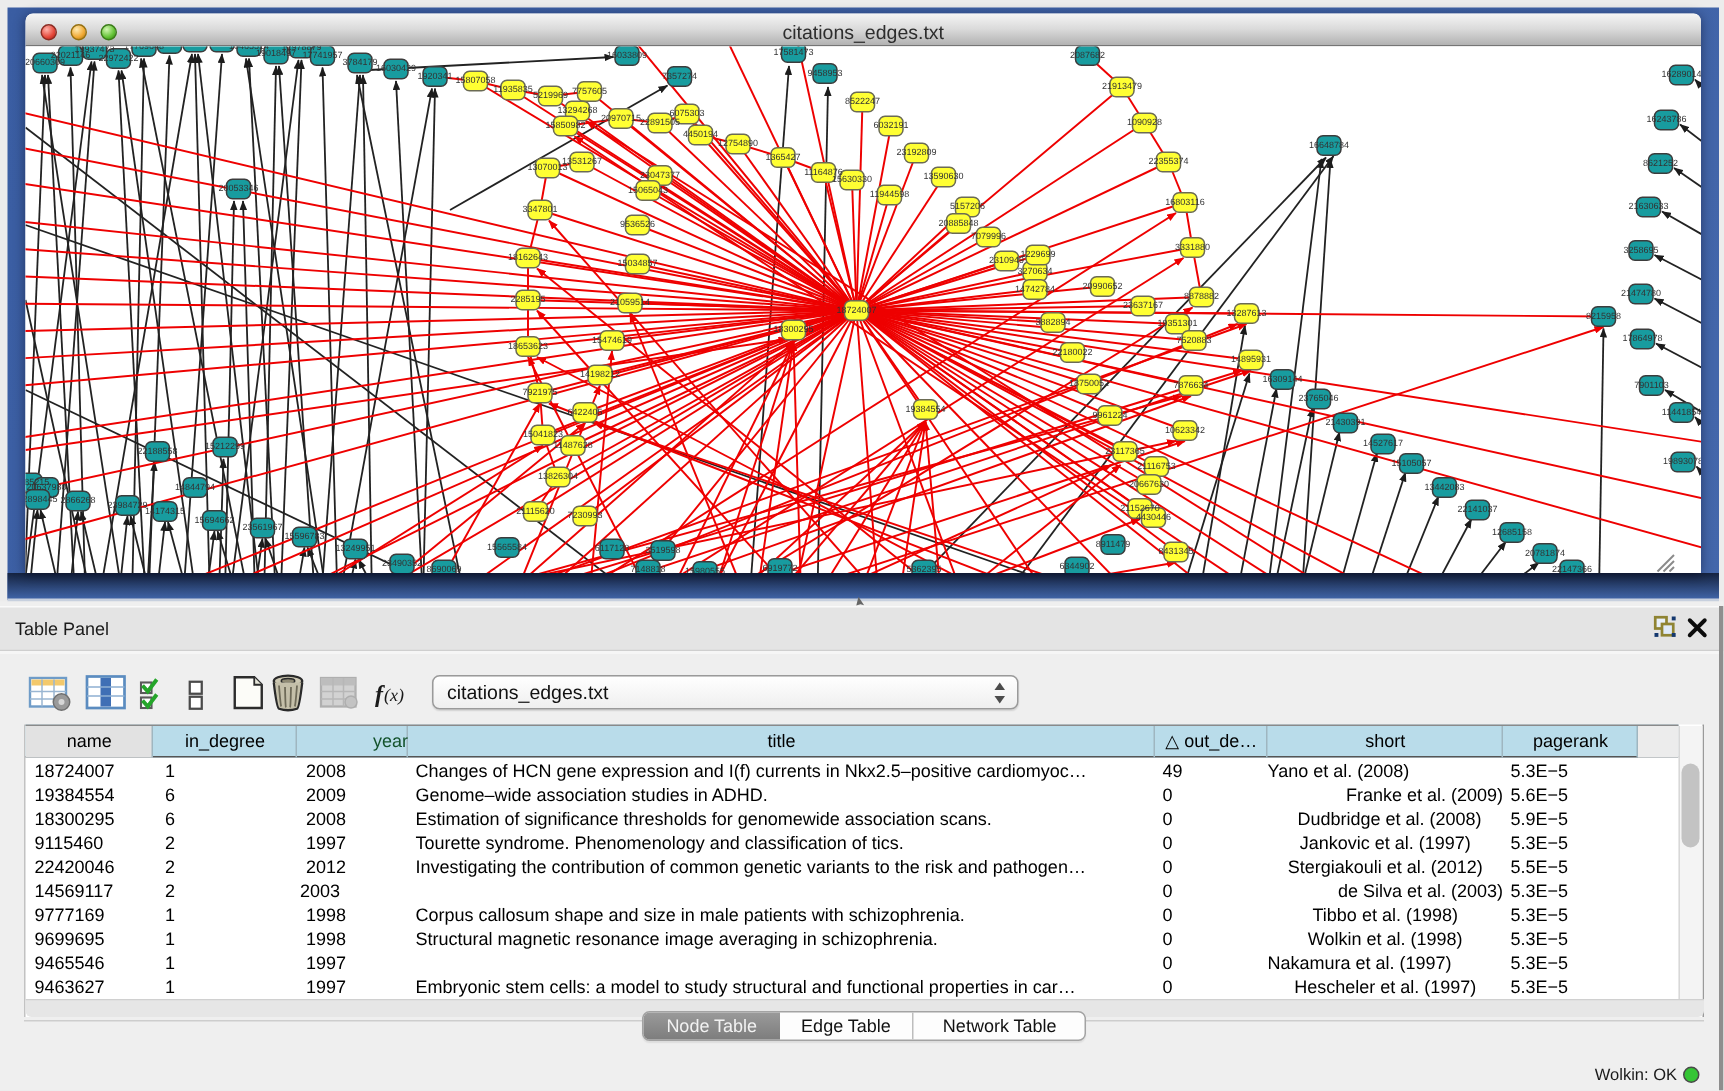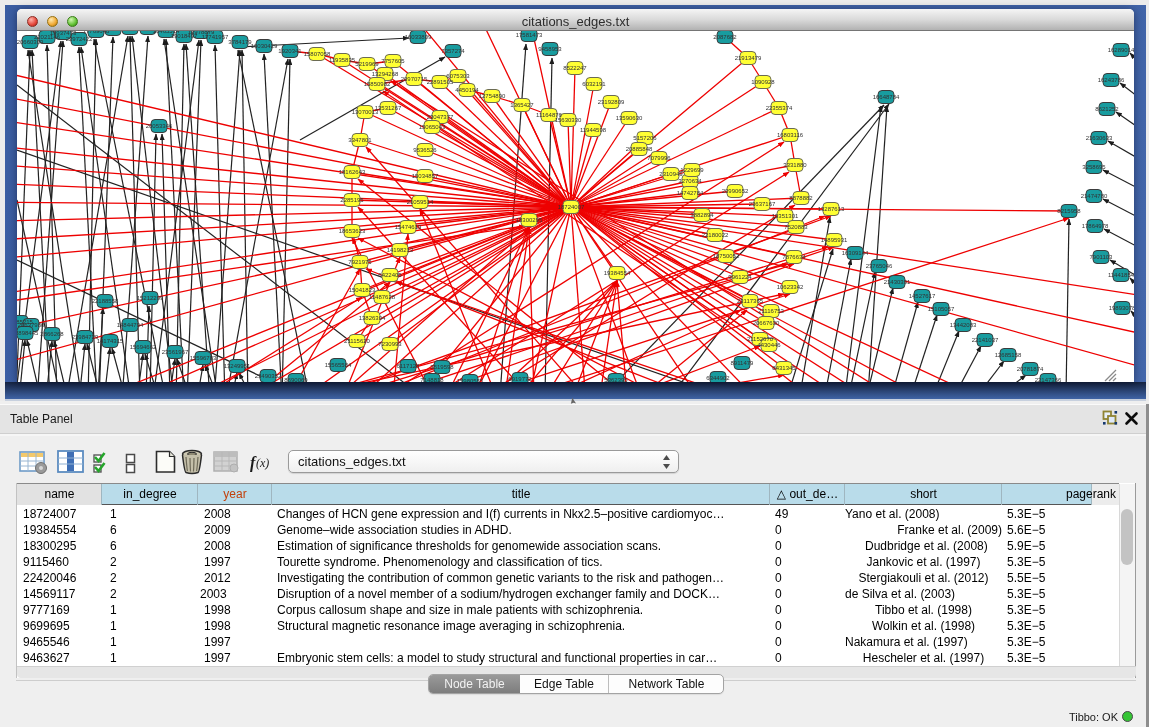--- a/index.html
+++ b/index.html
@@ -661,25 +661,25 @@
   <div class="abs" style="left:0;top:0;width:85px;height:21px;background:#e2e2e2;border-right:1px solid #9fb6c0"></div>
   <div class="abs" style="left:85px;top:0;width:96px;height:21px;border-right:1px solid #9fb6c0"></div>
   <div class="abs" style="left:181px;top:0;width:74px;height:21px;border-right:1px solid #9fb6c0"></div>
   <div class="abs" style="left:255px;top:0;width:498px;height:21px;border-right:1px solid #9fb6c0"></div>
   <div class="abs" style="left:753px;top:0;width:75px;height:21px;border-right:1px solid #9fb6c0"></div>
   <div class="abs" style="left:828px;top:0;width:157px;height:21px;border-right:1px solid #9fb6c0"></div>
   <div class="abs" style="left:985px;top:0;width:90px;height:21px;border-right:1px solid #9fb6c0"></div>
   <div class="abs" style="left:1075px;top:0;width:27px;height:21px;background:#ececec"></div>
   <div class="abs" style="left:0;top:3px;width:85px;text-align:center;font-size:12px;color:#000">name</div>
   <div class="abs" style="left:85px;top:3px;width:96px;text-align:center;font-size:12px;color:#000">in_degree</div>
-  <div class="abs" style="left:181px;top:3px;width:74px;text-align:center;font-size:12px;color:#c2410c">year</div>
+  <div class="abs" style="left:181px;top:3px;width:74px;text-align:right;font-size:12px;color:#14532d">year</div>
   <div class="abs" style="left:255px;top:3px;width:498px;text-align:center;font-size:12px;color:#000">title</div>
   <div class="abs" style="left:753px;top:3px;width:75px;text-align:center;font-size:12px;color:#000">△ out_de…</div>
   <div class="abs" style="left:828px;top:3px;width:157px;text-align:center;font-size:12px;color:#000">short</div>
-  <div class="abs" style="left:1029px;top:3px;width:90px;text-align:center;font-size:12px;color:#000">pagerank</div>
+  <div class="abs" style="left:985px;top:3px;width:90px;text-align:center;font-size:12px;color:#000">pagerank</div>
 </div>
 <div class="trow" style="top:506px">
     <span style="left:23px">18724007</span>
     <span style="left:110px">1</span>
     <span style="left:204px">2008</span>
     <span style="left:277px;width:486px;overflow:hidden;white-space:nowrap">Changes of HCN gene expression and I(f) currents in Nkx2.5–positive cardiomyoc…</span>
     <span style="left:775px">49</span>
     <span style="left:845px;width:157px;text-align:left">Yano et al. (2008)</span>
     <span style="left:1007px">5.3E−5</span>
   </div>
@@ -716,23 +716,22 @@
     <span style="left:204px">2012</span>
     <span style="left:277px;width:486px;overflow:hidden;white-space:nowrap">Investigating the contribution of common genetic variants to the risk and pathogen…</span>
     <span style="left:775px">0</span>
     <span style="left:845px;width:157px;text-align:center">Stergiakouli et al. (2012)</span>
     <span style="left:1007px">5.5E−5</span>
   </div>
 <div class="trow" style="top:586px">
     <span style="left:23px">14569117</span>
     <span style="left:110px">2</span>
     <span style="left:200px">2003</span>
-    <span style="left:277px;width:486px;overflow:hidden;white-space:nowrap">Disruption of a novel member of a sodium/hydrogen exchanger family and DOCK…</span>
-    <span style="left:775px">0</span>
-    <span style="left:845px;width:157px;text-align:left">de Silva et al. (2003)</span>
+    <span style="left:775px">0</span>
+    <span style="left:845px;width:157px;text-align:right">de Silva et al. (2003)</span>
     <span style="left:1007px">5.3E−5</span>
   </div>
 <div class="trow" style="top:602px">
     <span style="left:23px">9777169</span>
     <span style="left:110px">1</span>
     <span style="left:204px">1998</span>
     <span style="left:277px;width:486px;overflow:hidden;white-space:nowrap">Corpus callosum shape and size in male patients with schizophrenia.</span>
     <span style="left:775px">0</span>
     <span style="left:845px;width:157px;text-align:center">Tibbo et al. (1998)</span>
     <span style="left:1007px">5.3E−5</span>
@@ -771,18 +770,18 @@
 
 <div class="abs" style="left:1146px;top:404px;width:3px;height:323px;background:#8e8e8e"></div>
 
 <div class="abs" style="left:16px;top:680px;width:1120px;height:1px;background:#cdcdcd"></div>
 <div class="abs" style="left:428px;top:674px;width:296px;height:20px;border:1px solid #a3a3a3;border-radius:5px;background:#fdfdfd;box-shadow:0 1px 1px rgba(0,0,0,.08)">
   <div class="abs" style="left:0;top:0;width:91px;height:18px;background:linear-gradient(#9a9a9a,#7d7d7d);border-radius:4px 0 0 4px;color:#f2f2f2;text-align:center;font-size:12px;padding-top:2px">Node Table</div>
   <div class="abs" style="left:91px;top:0;width:89px;height:18px;border-right:1px solid #bdbdbd;color:#111;text-align:center;font-size:12px;padding-top:2px">Edge Table</div>
   <div class="abs" style="left:181px;top:0;width:113px;height:18px;color:#111;text-align:center;font-size:12px;padding-top:2px">Network Table</div>
 </div>
 
-<div class="abs" style="left:1030px;top:711px;width:88px;text-align:right;font-size:11px;color:#1a1a1a">Tibbo: OK</div>
+<div class="abs" style="left:1030px;top:711px;width:88px;text-align:right;font-size:11px;color:#1a1a1a">Wolkin: OK</div>
 <div class="abs" style="left:1122px;top:711px;width:11px;height:11px;border-radius:50%;background:#35c535;border:1px solid #4a4a4a"></div>
 
 <svg class="abs" style="left:570px;top:397px" width="9" height="9" viewBox="0 0 9 9">
  <path d="M1.5,7.5 L1.5,1.5 L6.5,6 L4,6 Z" fill="#666" transform="rotate(14 4.5 4.5)"></path>
 </svg>
 
 </body></html>

